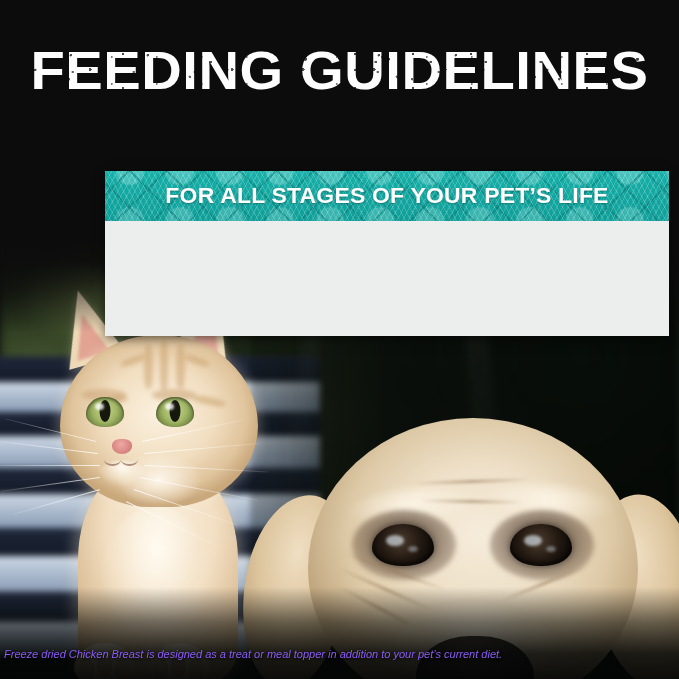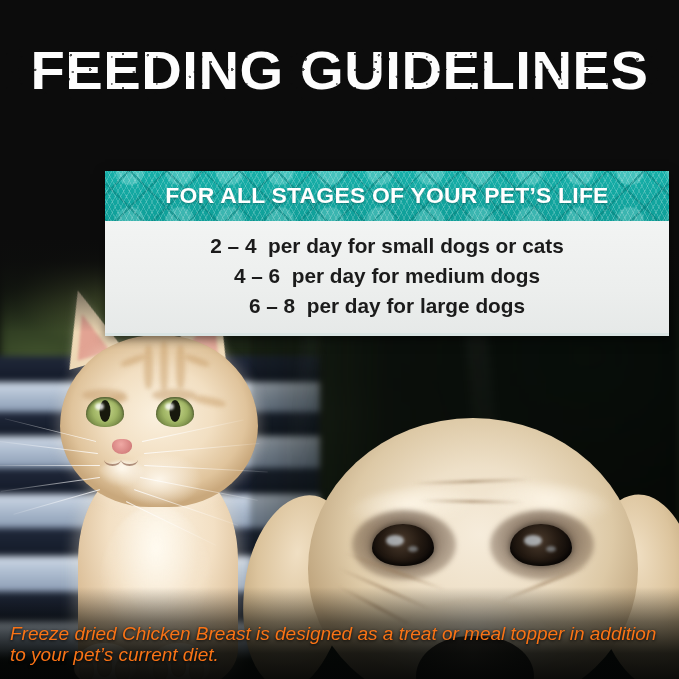--- a/index.html
+++ b/index.html
@@ -332,24 +332,24 @@
     text-align:center;
     color:#1b1b1b;
     font-size:21px; font-weight:700;
     line-height:30px;
     white-space:pre;
     transform:scaleX(.99);
   }
 
   
   .disclaimer {
-    position:absolute; left:10px; bottom:14px; width:648px;
-    color:#f97316;
+    position:absolute; left:4px; bottom:14px; width:648px;
+    color:#8b5cf6;
     font-style:italic;
-    font-size:19px;
+    font-size:11px;
     line-height:21px;
     text-shadow:0 1px 3px rgba(0,0,0,.9);
   }
 </style>
 </head>
 <body>
 
 <div id="poster">
 
   <div class="photo">
@@ -471,24 +471,19 @@
   </div>
 
   <div class="title">FEEDING GUIDELINES</div>
   <div class="title-grunge"></div>
 
   <div class="card">
     <div class="banner">
       <div class="banner-pattern"></div>
       <div class="banner-text">FOR ALL STAGES OF YOUR PET’S LIFE</div>
     </div>
-    <div class="card-body">
-      <div class="feed-line">2 – 4  per day for small dogs or cats</div>
-      <div class="feed-line">4 – 6  per day for medium dogs</div>
-      <div class="feed-line">6 – 8  per day for large dogs</div>
-    </div>
   </div>
 
   <div class="disclaimer">
     <div>Freeze dried Chicken Breast is designed as a treat or meal topper in addition to your pet’s current diet.</div>
   </div>
 
 </div>
 
 </body></html>

